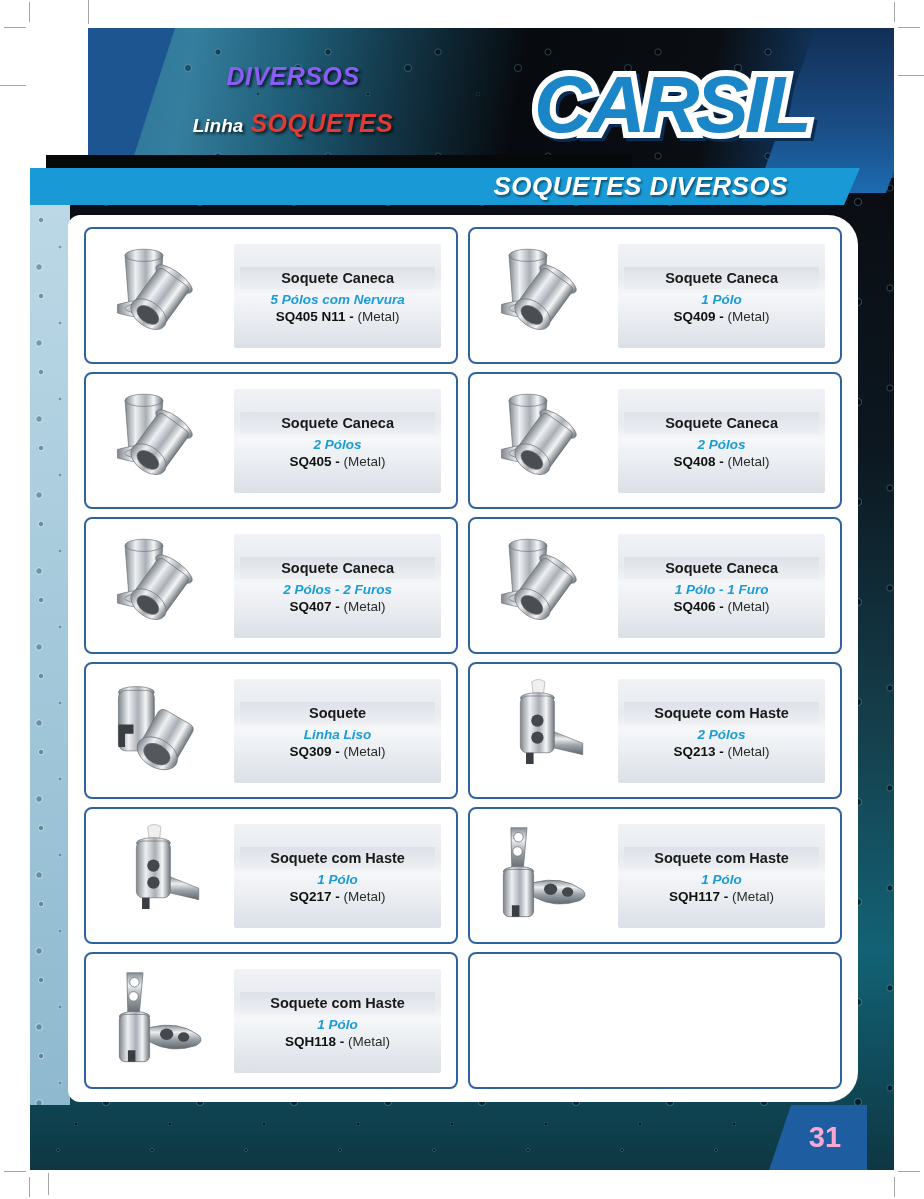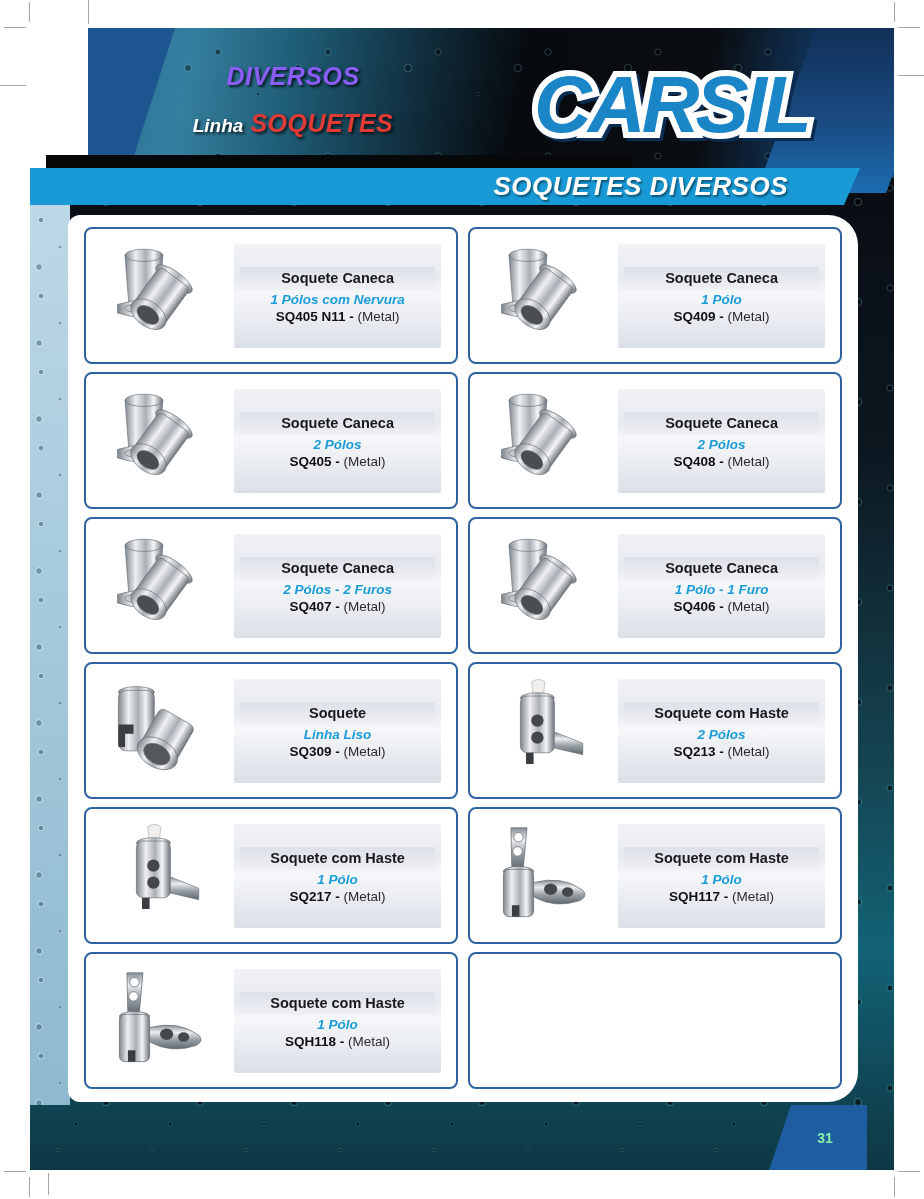--- a/index.html
+++ b/index.html
@@ -100,21 +100,21 @@
     position:absolute;left:0;right:27px;bottom:0;height:65px;background:#1797d3;z-index:3;
     display:flex;align-items:center;padding-left:34px;box-sizing:border-box;
   }
   .footer-url{color:#ffffff;font-size:26px;letter-spacing:.3px;}
   .footer-url .b{font-weight:bold;}
   .page-box{
     position:absolute;right:27px;bottom:0;width:98px;height:65px;background:#1d5da0;z-index:4;
     clip-path:polygon(22px 0,100% 0,100% 100%,0 100%);
     display:flex;align-items:center;justify-content:center;
   }
-  .page-box span{color:#86efac;font-size:14px;font-weight:bold;padding-left:14px;}
+  .page-box span{color:#f9a8d4;font-size:29px;font-weight:bold;padding-left:14px;}
 
   .hidden-defs{position:absolute;width:0;height:0;overflow:hidden;}
 </style>
 </head>
 <body>
 
 <svg class="hidden-defs" xmlns="http://www.w3.org/2000/svg">
   <defs>
     <linearGradient id="gv" x1="0" y1="0" x2="1" y2="0">
       <stop offset="0" stop-color="#7e868c"></stop>
@@ -230,21 +230,21 @@
   <div class="panel">
 
     <div class="card">
       <div class="card-img">
           <svg width="124" height="104" viewBox="0 0 130 110">
             <use href="#sock-caneca"></use>
           </svg>
         </div>
       <div class="card-label">
         <div class="l-title">Soquete Caneca</div>
-        <div class="l-variant">1 Pólos com Nervura</div>
+        <div class="l-variant">5 Pólos com Nervura</div>
         <div class="l-code"><span class="code">SQ405 N11 -</span> <span class="mat">(Metal)</span></div>
       </div>
     </div>
 
     <div class="card">
       <div class="card-img">
           <svg width="124" height="104" viewBox="0 0 130 110">
             <use href="#sock-caneca"></use>
           </svg>
         </div>

